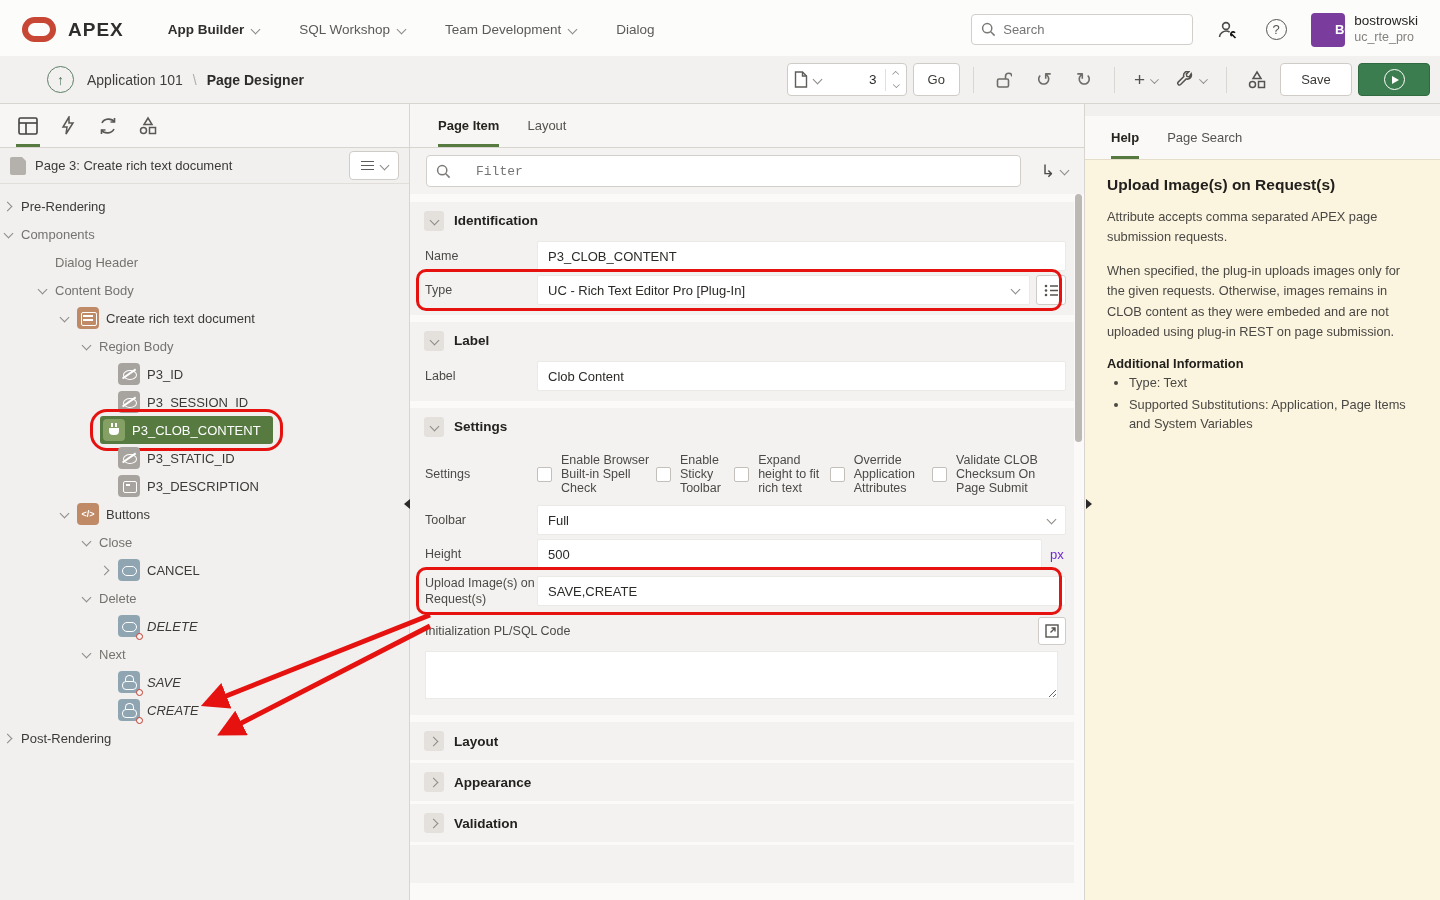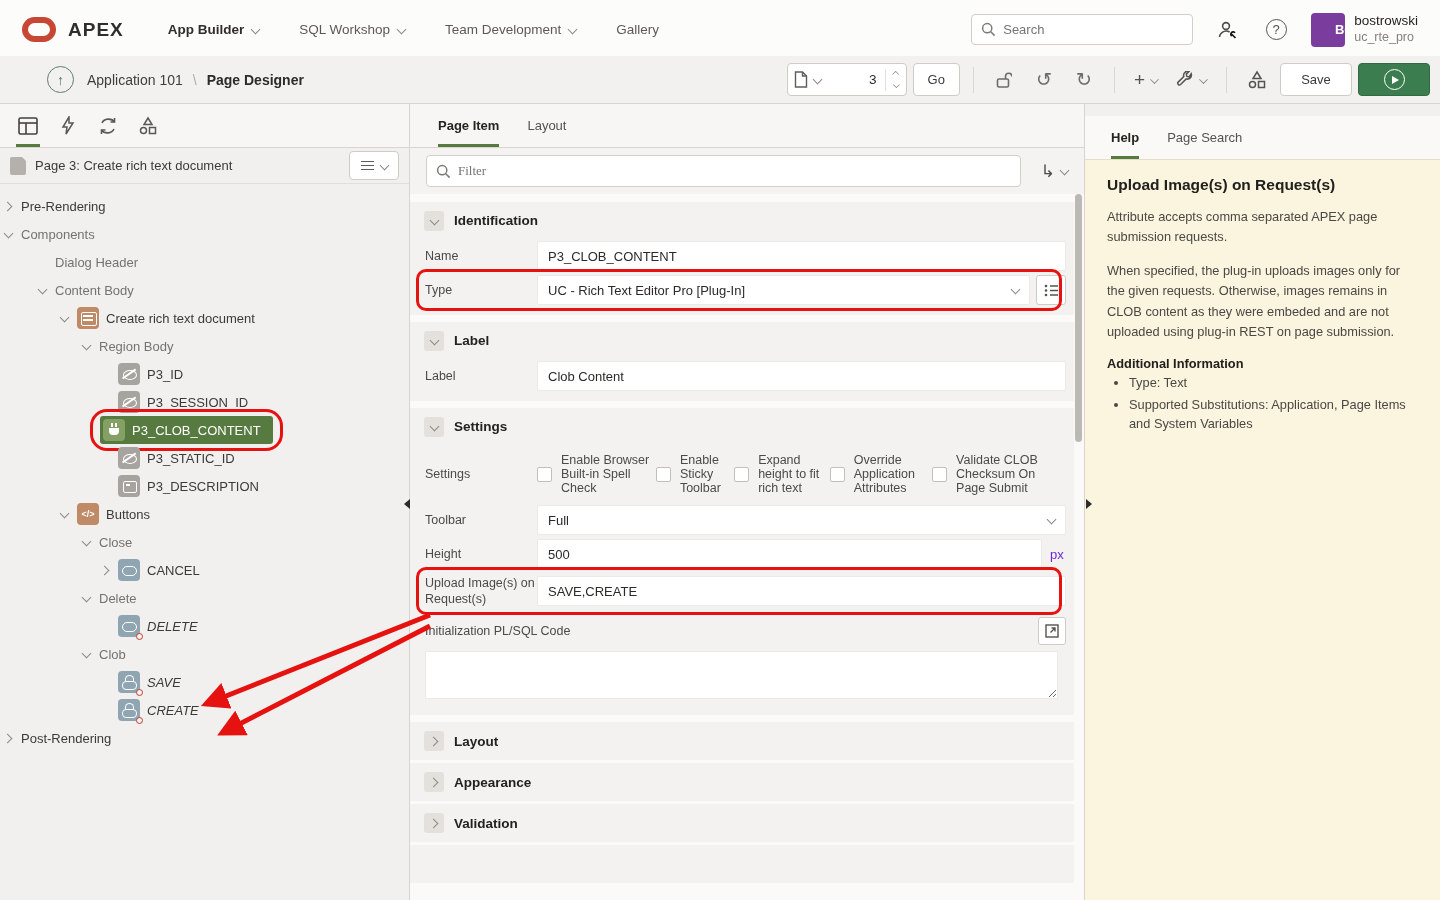--- a/index.html
+++ b/index.html
@@ -108,21 +108,21 @@
   .ti.sav::before{content:'';position:absolute;left:4px;top:10px;width:13px;height:7px;border:1.6px solid #fff;border-radius:4px;}
   .ti.sav::after{content:'';position:absolute;left:7px;top:4px;width:7px;height:5px;border:1.6px solid #fff;border-bottom:none;border-radius:5px 5px 0 0;}
   .badge{position:absolute;right:-3px;bottom:-3px;width:7px;height:7px;background:#f5f4f2;border:1.6px solid #c23b2e;border-radius:50%;}
   .selwrap{display:flex;align-items:center;background:var(--green);border-radius:3px;padding:3px 12px 3px 3px;position:relative;}
   .selwrap .tlabel{color:#fff;}
   .selwrap::after{content:'';position:absolute;inset:-7px -10px;border:3px solid var(--red);border-radius:17px;pointer-events:none;}
 
   
   .filterbar{height:46px;display:flex;align-items:center;padding:0 16px;background:#f4f3f1;}
   .filterbox{flex:1;height:32px;background:#fff;border:1px solid #d2cfcb;border-radius:4px;display:flex;align-items:center;padding:0 9px;}
-  .filterbox input{border:none;outline:none;background:transparent;font-size:13px;color:#403e3c;margin-left:7px;width:90%;font-family:Liberation Serif, serif;}
+  .filterbox input{border:none;outline:none;background:transparent;font-size:13px;color:#403e3c;margin-left:25px;width:90%;font-family:Liberation Mono, monospace;}
   .goto-ic{margin-left:20px;display:flex;align-items:center;gap:5px;color:#4e4c49;font-size:17px;cursor:pointer;}
   .props{padding:8px 10px 0 0;}
   .section{background:var(--secbg);margin-bottom:7px;padding-bottom:8px;}
   .sec-head{height:37px;display:flex;align-items:center;padding:0 14px;cursor:pointer;}
   .sec-chev{width:20px;height:20px;background:#e4e1dd;border-radius:3px;display:flex;align-items:center;justify-content:center;margin-right:10px;}
   .sec-title{font-size:13.5px;font-weight:bold;color:#23221f;}
   .prow{display:flex;align-items:center;min-height:33px;padding:2px 8px 2px 15px;position:relative;}
   .plabel{width:112px;flex:none;font-size:12.5px;color:#4c4a47;line-height:1.3;}
   .pfield{flex:1;height:30px;background:#fff;border:1px solid #eceae7;border-radius:2px;display:flex;align-items:center;padding:0 10px;font-size:13px;color:#2b2a27;}
   .pfield.select{justify-content:space-between;cursor:pointer;}
@@ -169,21 +169,21 @@
         </div>
       <div class="menu-item">
           <span>SQL Workshop</span>
           <span class="cv"></span>
         </div>
       <div class="menu-item">
           <span>Team Development</span>
           <span class="cv"></span>
         </div>
       <div class="menu-item">
-          <span>Gallery</span>
+          <span>Dialog</span>
         </div>
     </div>
     <div class="top-right">
       <div class="searchbox">
         <svg width="15" height="15" viewBox="0 0 15 15">
             <circle cx="6.2" cy="6.2" r="4.6" fill="none" stroke="#7b7975" stroke-width="1.5"></circle>
             <line x1="9.8" y1="9.8" x2="13.6" y2="13.6" stroke="#7b7975" stroke-width="1.5"></line>
           </svg>
         <input placeholder="Search" style="">
       </div>
@@ -394,21 +394,21 @@
             <span class="tchev"></span>
             <span class="ti blue pill">
               <span class="badge"></span>
             </span>
             <span class="tlabel dark it">DELETE</span>
           </div>
         <div class="trow lv3">
             <span class="tchev">
               <span class="cv"></span>
             </span>
-            <span class="tlabel grp">Clob</span>
+            <span class="tlabel grp">Next</span>
           </div>
         <div class="trow lv4">
             <span class="tchev"></span>
             <span class="ti blue sav">
               <span class="badge"></span>
             </span>
             <span class="tlabel dark it">SAVE</span>
           </div>
         <div class="trow lv4">
             <span class="tchev"></span>

